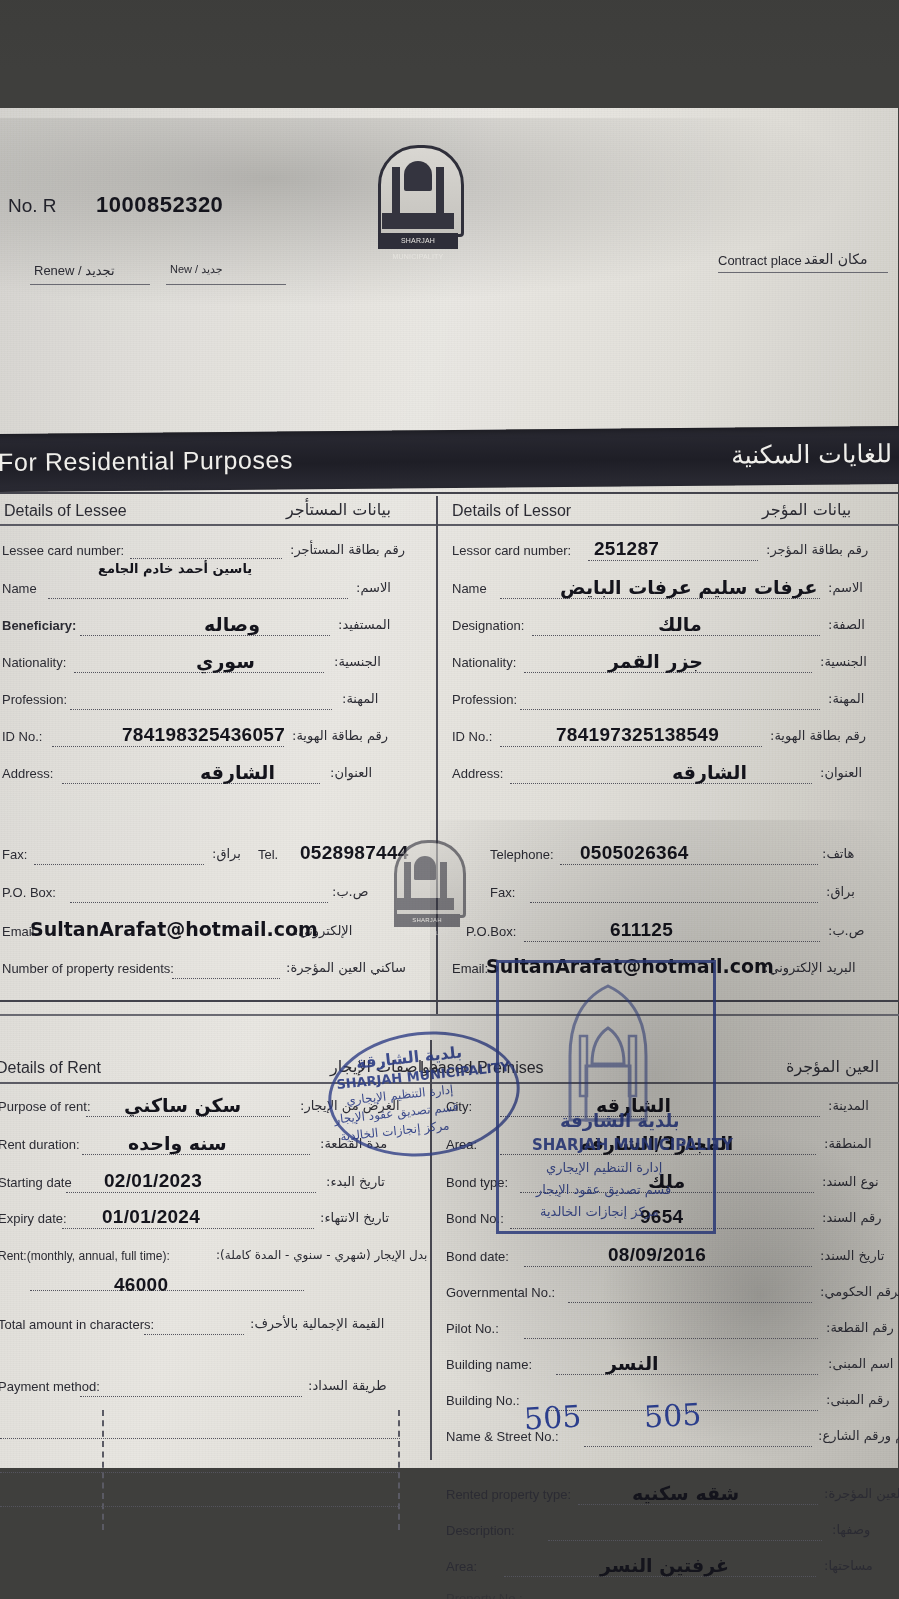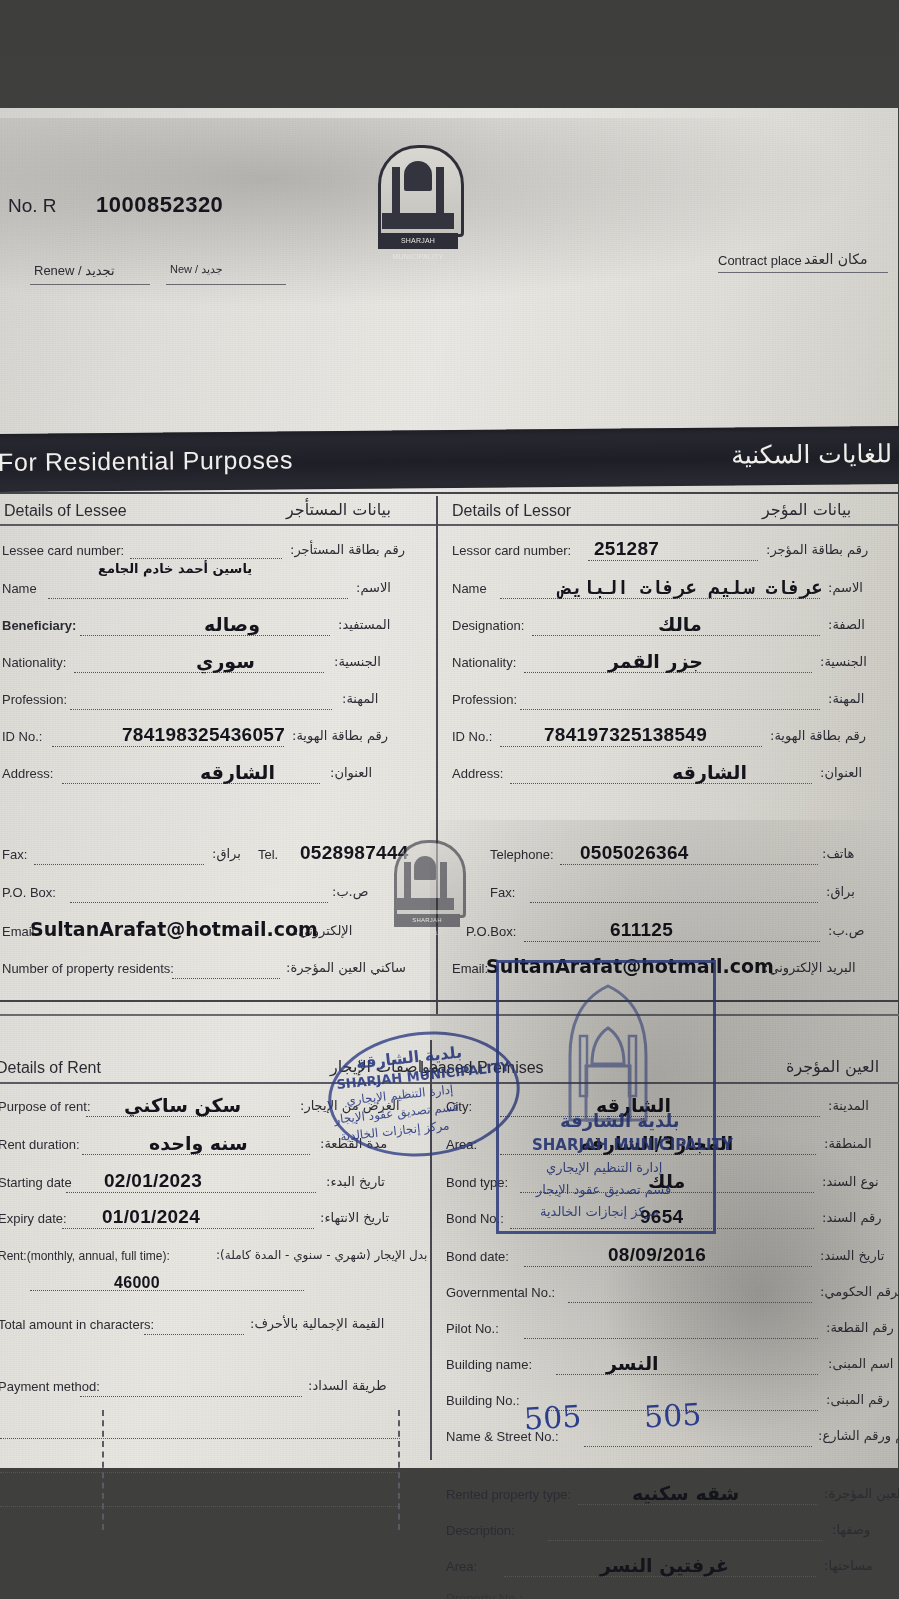--- a/index.html
+++ b/index.html
@@ -294,40 +294,40 @@
   <div class="dots" style="left:172px; top:978px; width:108px;"></div>
 
   <div class="t" style="left:452px; top:544px;">Lessor card number:</div>
   <div class="t ar" style="left:766px; top:543px;">رقم بطاقة المؤجر:</div>
   <div class="dots" style="left:588px; top:560px; width:170px;"></div>
   <div class="val val-num" style="left:594px; top:538px; font-size:19px;">251287</div>
 
   <div class="t" style="left:452px; top:582px;">Name</div>
   <div class="t ar" style="left:828px; top:581px;">الاسم:</div>
   <div class="dots" style="left:500px; top:598px; width:320px;"></div>
-  <div class="val ar" style="left:560px; top:576px; font-size:19px;font-family:Liberation Mono, monospace;">عرفات سليم عرفات البايض</div>
+  <div class="val ar" style="left:560px; top:576px; font-size:19px;">عرفات سليم عرفات البايض</div>
 
   <div class="t" style="left:452px; top:619px;">Designation:</div>
   <div class="t ar" style="left:828px; top:618px;">الصفة:</div>
   <div class="dots" style="left:532px; top:635px; width:288px;"></div>
   <div class="val ar" style="left:658px; top:613px; font-size:19px;">مالك</div>
 
   <div class="t" style="left:452px; top:656px;">Nationality:</div>
   <div class="t ar" style="left:820px; top:655px;">الجنسية:</div>
   <div class="dots" style="left:524px; top:672px; width:288px;"></div>
   <div class="val ar" style="left:608px; top:650px; font-size:19px;">جزر القمر</div>
 
   <div class="t" style="left:452px; top:693px;">Profession:</div>
   <div class="t ar" style="left:828px; top:692px;">المهنة:</div>
   <div class="dots" style="left:520px; top:709px; width:300px;"></div>
 
   <div class="t" style="left:452px; top:730px;">ID No.:</div>
   <div class="t ar" style="left:770px; top:729px;">رقم بطاقة الهوية:</div>
   <div class="dots" style="left:500px; top:746px; width:262px;"></div>
-  <div class="val val-num" style="left:544px; top:724px; font-size:19px;">784197325138549</div>
+  <div class="val val-num" style="left:556px; top:724px; font-size:19px;">784197325138549</div>
 
   <div class="t" style="left:452px; top:767px;">Address:</div>
   <div class="t ar" style="left:820px; top:766px;">العنوان:</div>
   <div class="dots" style="left:510px; top:783px; width:302px;"></div>
   <div class="val ar" style="left:672px; top:761px; font-size:19px;">الشارقه</div>
 
   <div class="t" style="left:490px; top:848px;">Telephone:</div>
   <div class="t ar" style="left:822px; top:847px;">هاتف:</div>
   <div class="dots" style="left:560px; top:864px; width:258px;"></div>
   <div class="val val-num" style="left:580px; top:842px; font-size:19px;">0505026364</div>
@@ -370,36 +370,36 @@
   <div class="vdash" style="left:398px; top:1410px; height:120px;"></div>
 
   <div class="t" style="left:-2px; top:1100px;">Purpose of rent:</div>
   <div class="t ar" style="left:300px; top:1099px;">الغرض من الإيجار:</div>
   <div class="dots" style="left:86px; top:1116px; width:204px;"></div>
   <div class="val ar" style="left:124px; top:1094px; font-size:19px;">سكن ساكني</div>
 
   <div class="t" style="left:-2px; top:1138px;">Rent duration:</div>
   <div class="t ar" style="left:320px; top:1137px;">مدة القطعة:</div>
   <div class="dots" style="left:82px; top:1154px; width:228px;"></div>
-  <div class="val ar" style="left:128px; top:1132px; font-size:19px;margin-left:21px;">سنه واحده</div>
+  <div class="val ar" style="left:128px; top:1132px; font-size:19px;">سنه واحده</div>
 
   <div class="t" style="left:-2px; top:1176px;">Starting date</div>
   <div class="t ar" style="left:326px; top:1175px;">تاريخ البدء:</div>
   <div class="dots" style="left:66px; top:1192px; width:250px;"></div>
   <div class="val val-num" style="left:104px; top:1170px; font-size:19px;">02/01/2023</div>
 
   <div class="t" style="left:-2px; top:1212px;">Expiry date:</div>
   <div class="t ar" style="left:320px; top:1211px;">تاريخ الانتهاء:</div>
   <div class="dots" style="left:62px; top:1228px; width:252px;"></div>
   <div class="val val-num" style="left:102px; top:1206px; font-size:19px;">01/01/2024</div>
 
   <div class="t" style="left:-2px; top:1250px; font-size:12px;">Rent:(monthly, annual, full time):</div>
   <div class="t ar" style="left:216px; top:1249px; font-size:12px;">بدل الإيجار (شهري - سنوي - المدة كاملة):</div>
   <div class="dots" style="left:30px; top:1290px; width:274px;"></div>
-  <div class="val val-num" style="left:114px; top:1274px; font-size:16px;">46000</div>
+  <div class="val val-num" style="left:114px; top:1274px; font-size:19px;">46000</div>
 
   <div class="t" style="left:-2px; top:1318px;">Total amount in characters:</div>
   <div class="t ar" style="left:250px; top:1317px;">القيمة الإجمالية بالأحرف:</div>
   <div class="dots" style="left:144px; top:1334px; width:100px;"></div>
 
   <div class="t" style="left:-2px; top:1380px;">Payment method:</div>
   <div class="t ar" style="left:308px; top:1379px;">طريقة السداد:</div>
   <div class="dots" style="left:80px; top:1396px; width:222px;"></div>
 
   <div class="dots" style="left:0px; top:1438px; width:400px;"></div>

